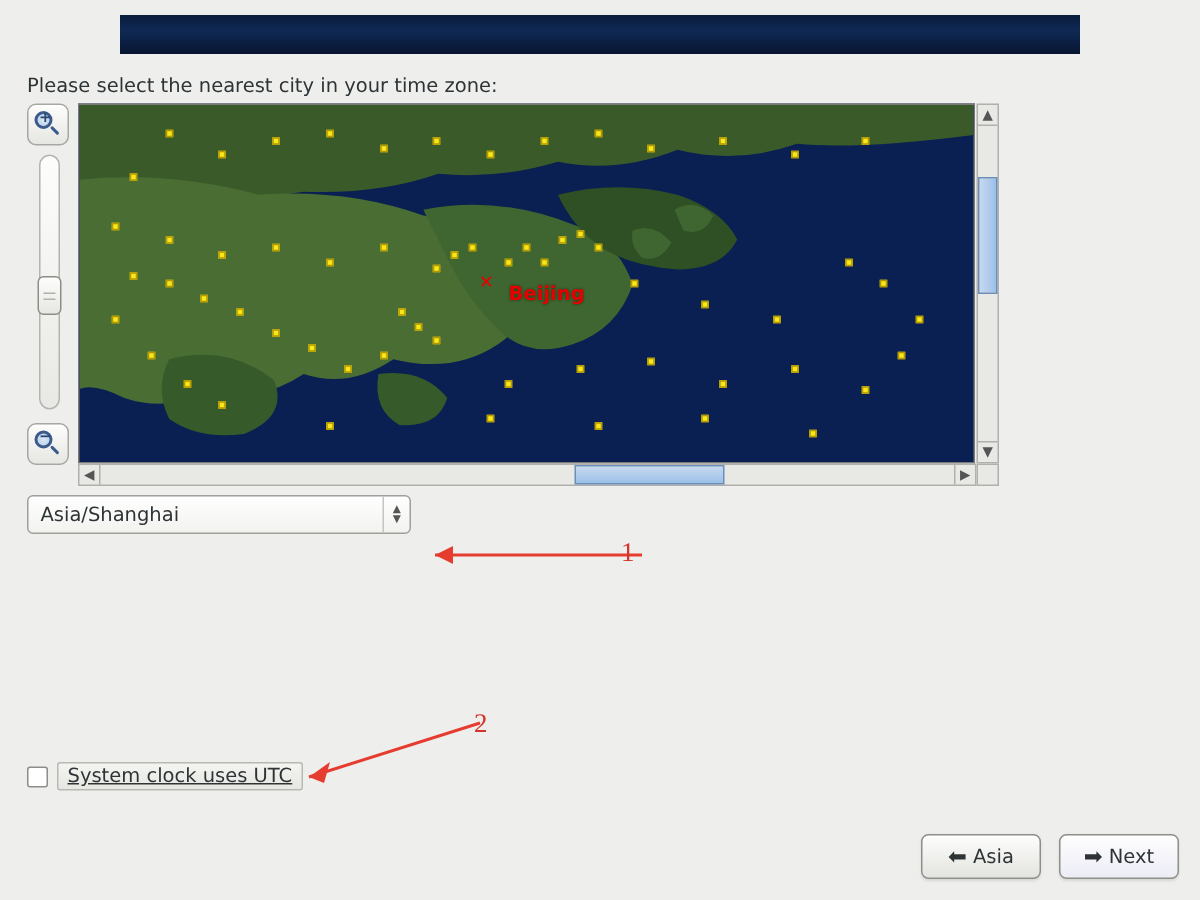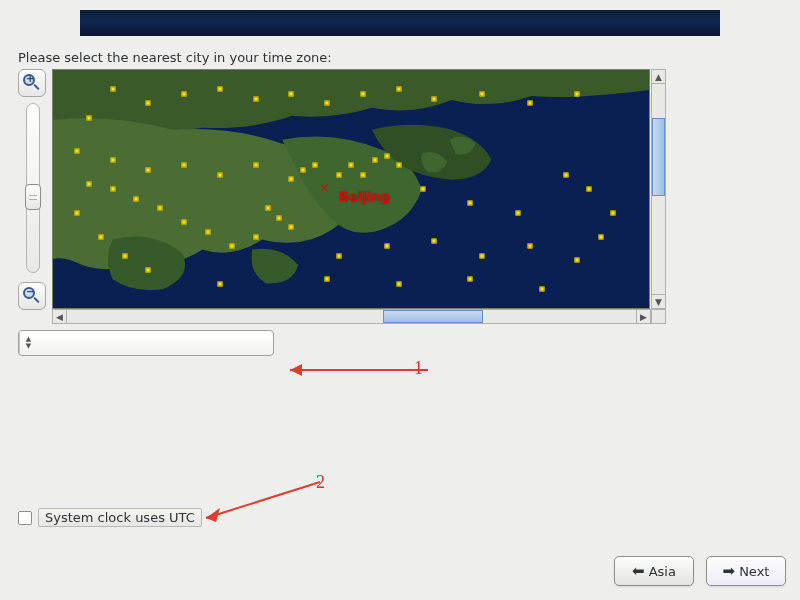--- a/index.html
+++ b/index.html
@@ -129,21 +129,21 @@
   }
   .tz-combo .tz-text{flex:1;padding:0 8px;}
   .tz-combo .tz-arrows{
     width:18px;height:100%;border-left:1px solid #c4c4c0;
     display:flex;flex-direction:column;align-items:center;justify-content:center;
     font-size:7px;line-height:7px;color:#555;
   }
 
   .utc-row {
     position:absolute; left:18px; top: 508px;
-    display:flex;align-items:center; gap:6px;
+    display:flex;align-items:center; gap:6px;text-decoration:underline;
   }
   .chk {
     width:14px;height:14px;border:1px solid #8d8d88;background:#fff;
     border-radius:2px;
   }
   .utc-label{
     border:1px solid #b8b8b4; padding:1px 6px;
     background:linear-gradient(#f4f4f1,#e6e6e2);
     border-radius:2px;
   }
@@ -294,20 +294,21 @@
         <div class="harr hl">◀</div>
         <div class="hthumb"></div>
         <div class="harr hr">▶</div>
       </div>
       <div class="corner"></div>
     </div>
   </div>
 
 
   <div class="tz-combo">
+    <div class="tz-text">Asia/Shanghai</div>
     <div class="tz-arrows">
       <span>▲</span>
         <span>▼</span>
     </div>
   </div>
 </div>
 
 <div class="utc-row">
   <div class="chk"></div>
   <div class="utc-label">System clock uses UTC</div>

